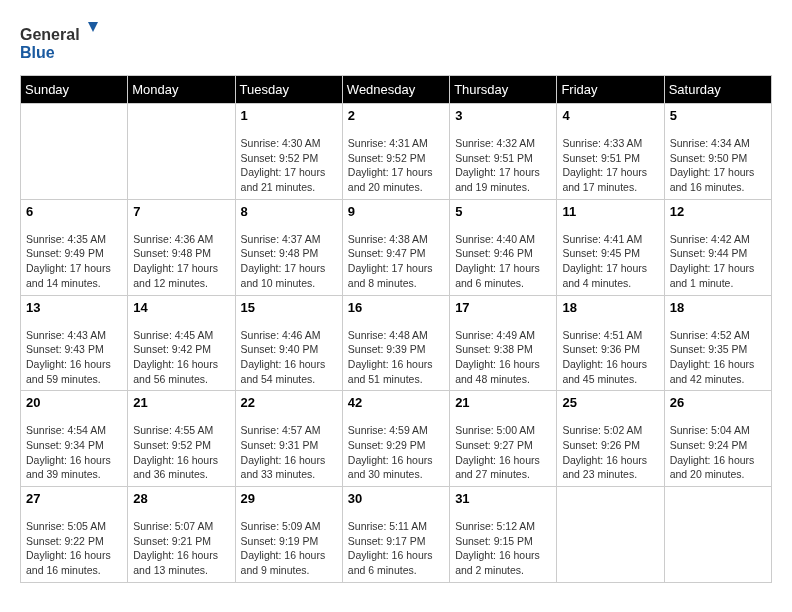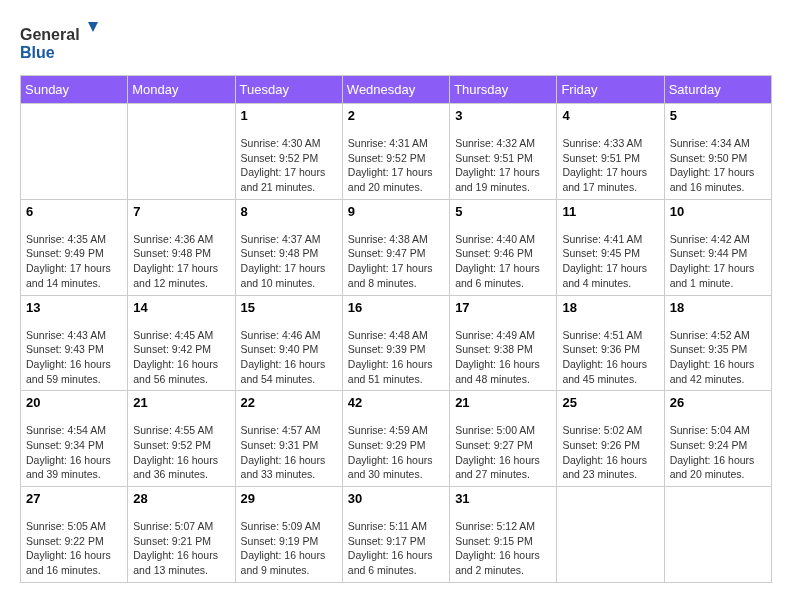--- a/index.html
+++ b/index.html
@@ -32,21 +32,21 @@
     .location-title {
       font-size: 16px;
       color: #555;
     }
     .calendar {
       width: 100%;
       border-collapse: collapse;
       font-size: 11px;
     }
     .calendar th {
-      background-color: #8b5cf6;
+      background-color: #000000;
       color: #fff;
       padding: 6px 4px;
       text-align: left;
       font-size: 13px;
       font-weight: normal;
       border: 1px solid #ccc;
     }
     .calendar td {
       border: 1px solid #ccc;
       vertical-align: top;
@@ -166,21 +166,21 @@
 Sunset: 9:46 PM
 Daylight: 17 hours and 6 minutes.</div>
         </td>
         <td>
           <span class="day-number">11</span>
           <div class="day-info">Sunrise: 4:41 AM
 Sunset: 9:45 PM
 Daylight: 17 hours and 4 minutes.</div>
         </td>
         <td>
-          <span class="day-number">10</span>
+          <span class="day-number">12</span>
           <div class="day-info">Sunrise: 4:42 AM
 Sunset: 9:44 PM
 Daylight: 17 hours and 1 minute.</div>
         </td>
       </tr>
       <tr>
         <td>
           <span class="day-number">13</span>
           <div class="day-info">Sunrise: 4:43 AM
 Sunset: 9:43 PM

